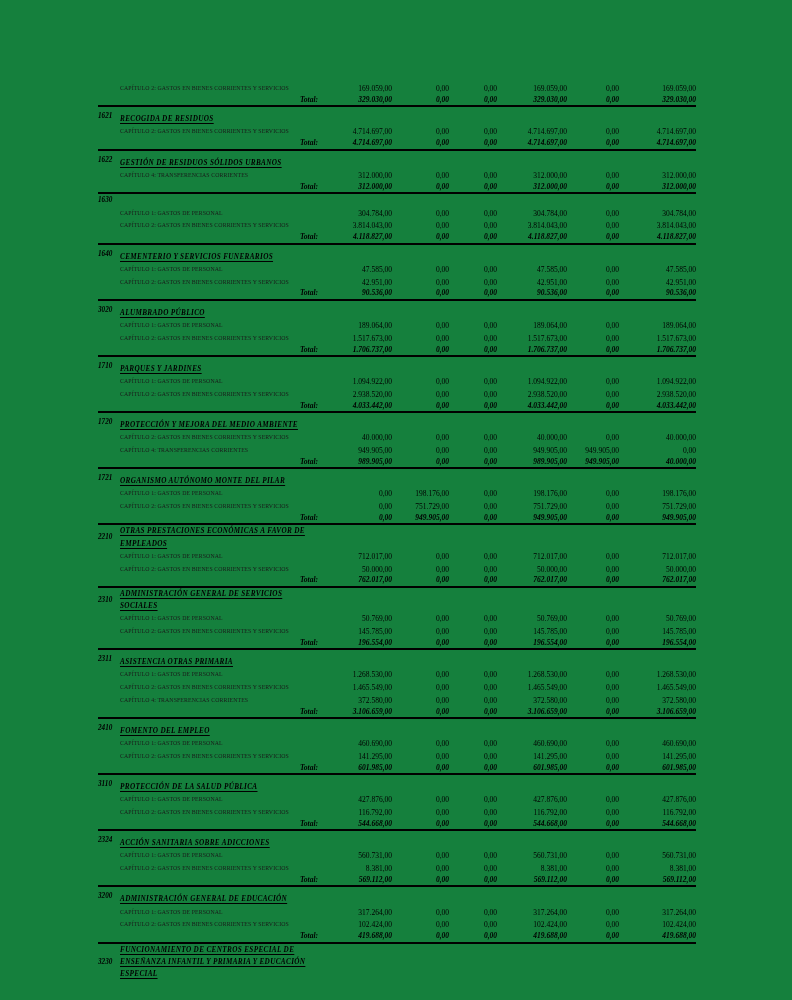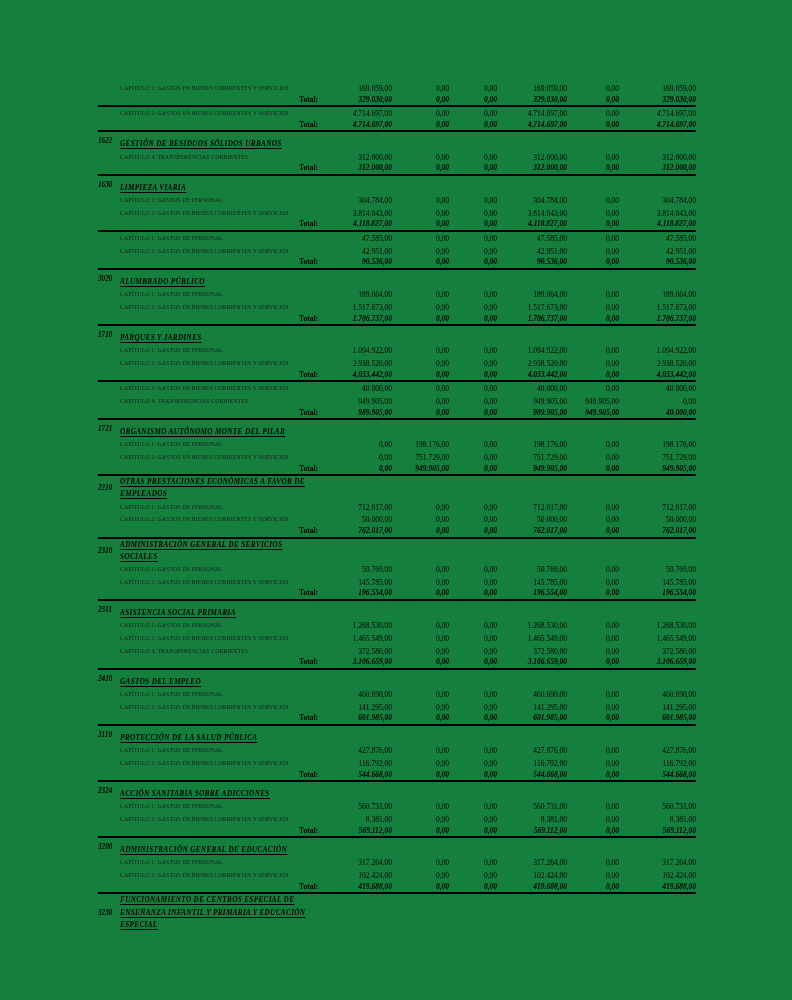--- a/index.html
+++ b/index.html
@@ -57,21 +57,21 @@
   }
 
   
   .total-row {
     height: 10.45px;
     border-bottom: 2.3px solid #000;
   }
   .total-row .cell { line-height: 10.9px; }
   .total-label {
     text-align: right;
-    font-size: 7.5px; font-weight: bold; 
+    font-size: 7.5px; font-weight: bold; font-style: italic;
   }
   .total-row .num { font-weight: bold; font-style: italic; }
 </style>
 </head>
 <body>
 
 <div class="page">
   <div class="content" id="budget-table">
       <div class="section">
         <div class="grid-row data-row">
@@ -89,20 +89,24 @@
           <div class="cell total-label">Total:</div>
           <div class="cell num">329.030,00</div>
           <div class="cell num">0,00</div>
           <div class="cell num">0,00</div>
           <div class="cell num">329.030,00</div>
           <div class="cell num">0,00</div>
           <div class="cell num">329.030,00</div>
         </div>
       </div>
       <div class="section">
+        <div class="grid-row header-row">
+          <div class="cell code-cell">1621</div>
+          <div class="cell title-cell"><span class="title-text">RECOGIDA DE RESIDUOS</span></div>
+        </div>
         <div class="grid-row data-row">
           <div class="cell code-cell"></div>
           <div class="cell chapter-label">CAPÍTULO 2: GASTOS EN BIENES CORRIENTES Y SERVICIOS</div>
           <div class="cell num">4.714.697,00</div>
           <div class="cell num">0,00</div>
           <div class="cell num">0,00</div>
           <div class="cell num">4.714.697,00</div>
           <div class="cell num">0,00</div>
           <div class="cell num">4.714.697,00</div>
         </div>
@@ -139,21 +143,20 @@
           <div class="cell num">0,00</div>
           <div class="cell num">0,00</div>
           <div class="cell num">312.000,00</div>
           <div class="cell num">0,00</div>
           <div class="cell num">312.000,00</div>
         </div>
       </div>
       <div class="section">
         <div class="grid-row header-row">
           <div class="cell code-cell">1630</div>
-          <div class="cell title-cell"><span class="title-text">LIMPIEZA VIARIA</span></div>
         </div>
         <div class="grid-row data-row">
           <div class="cell code-cell"></div>
           <div class="cell chapter-label">CAPÍTULO 1: GASTOS DE PERSONAL</div>
           <div class="cell num">304.784,00</div>
           <div class="cell num">0,00</div>
           <div class="cell num">0,00</div>
           <div class="cell num">304.784,00</div>
           <div class="cell num">0,00</div>
           <div class="cell num">304.784,00</div>
@@ -173,20 +176,24 @@
           <div class="cell total-label">Total:</div>
           <div class="cell num">4.118.827,00</div>
           <div class="cell num">0,00</div>
           <div class="cell num">0,00</div>
           <div class="cell num">4.118.827,00</div>
           <div class="cell num">0,00</div>
           <div class="cell num">4.118.827,00</div>
         </div>
       </div>
       <div class="section">
+        <div class="grid-row header-row">
+          <div class="cell code-cell">1640</div>
+          <div class="cell title-cell"><span class="title-text">CEMENTERIO Y SERVICIOS FUNERARIOS</span></div>
+        </div>
         <div class="grid-row data-row">
           <div class="cell code-cell"></div>
           <div class="cell chapter-label">CAPÍTULO 1: GASTOS DE PERSONAL</div>
           <div class="cell num">47.585,00</div>
           <div class="cell num">0,00</div>
           <div class="cell num">0,00</div>
           <div class="cell num">47.585,00</div>
           <div class="cell num">0,00</div>
           <div class="cell num">47.585,00</div>
         </div>
@@ -277,20 +284,24 @@
           <div class="cell total-label">Total:</div>
           <div class="cell num">4.033.442,00</div>
           <div class="cell num">0,00</div>
           <div class="cell num">0,00</div>
           <div class="cell num">4.033.442,00</div>
           <div class="cell num">0,00</div>
           <div class="cell num">4.033.442,00</div>
         </div>
       </div>
       <div class="section">
+        <div class="grid-row header-row">
+          <div class="cell code-cell">1720</div>
+          <div class="cell title-cell"><span class="title-text">PROTECCIÓN Y MEJORA DEL MEDIO AMBIENTE</span></div>
+        </div>
         <div class="grid-row data-row">
           <div class="cell code-cell"></div>
           <div class="cell chapter-label">CAPÍTULO 2: GASTOS EN BIENES CORRIENTES Y SERVICIOS</div>
           <div class="cell num">40.000,00</div>
           <div class="cell num">0,00</div>
           <div class="cell num">0,00</div>
           <div class="cell num">40.000,00</div>
           <div class="cell num">0,00</div>
           <div class="cell num">40.000,00</div>
         </div>
@@ -419,21 +430,21 @@
           <div class="cell num">0,00</div>
           <div class="cell num">0,00</div>
           <div class="cell num">196.554,00</div>
           <div class="cell num">0,00</div>
           <div class="cell num">196.554,00</div>
         </div>
       </div>
       <div class="section">
         <div class="grid-row header-row">
           <div class="cell code-cell">2311</div>
-          <div class="cell title-cell"><span class="title-text">ASISTENCIA SOCIAL PRIMARIA</span></div>
+          <div class="cell title-cell"><span class="title-text">ASISTENCIA OTRAS PRIMARIA</span></div>
         </div>
         <div class="grid-row data-row">
           <div class="cell code-cell"></div>
           <div class="cell chapter-label">CAPÍTULO 1: GASTOS DE PERSONAL</div>
           <div class="cell num">1.268.530,00</div>
           <div class="cell num">0,00</div>
           <div class="cell num">0,00</div>
           <div class="cell num">1.268.530,00</div>
           <div class="cell num">0,00</div>
           <div class="cell num">1.268.530,00</div>
@@ -465,21 +476,21 @@
           <div class="cell num">0,00</div>
           <div class="cell num">0,00</div>
           <div class="cell num">3.106.659,00</div>
           <div class="cell num">0,00</div>
           <div class="cell num">3.106.659,00</div>
         </div>
       </div>
       <div class="section">
         <div class="grid-row header-row">
           <div class="cell code-cell">2410</div>
-          <div class="cell title-cell"><span class="title-text">GASTOS DEL EMPLEO</span></div>
+          <div class="cell title-cell"><span class="title-text">FOMENTO DEL EMPLEO</span></div>
         </div>
         <div class="grid-row data-row">
           <div class="cell code-cell"></div>
           <div class="cell chapter-label">CAPÍTULO 1: GASTOS DE PERSONAL</div>
           <div class="cell num">460.690,00</div>
           <div class="cell num">0,00</div>
           <div class="cell num">0,00</div>
           <div class="cell num">460.690,00</div>
           <div class="cell num">0,00</div>
           <div class="cell num">460.690,00</div>

